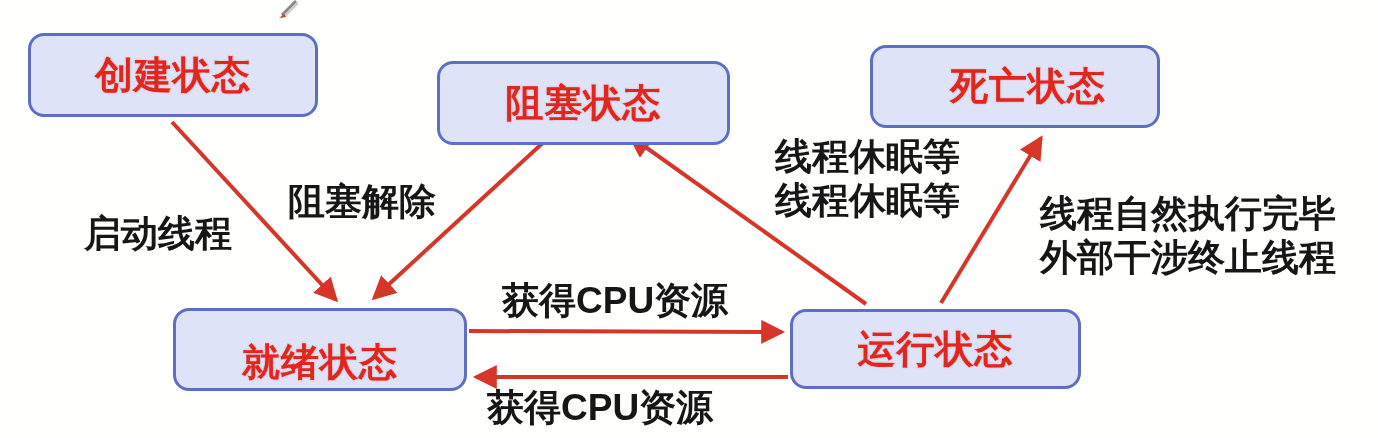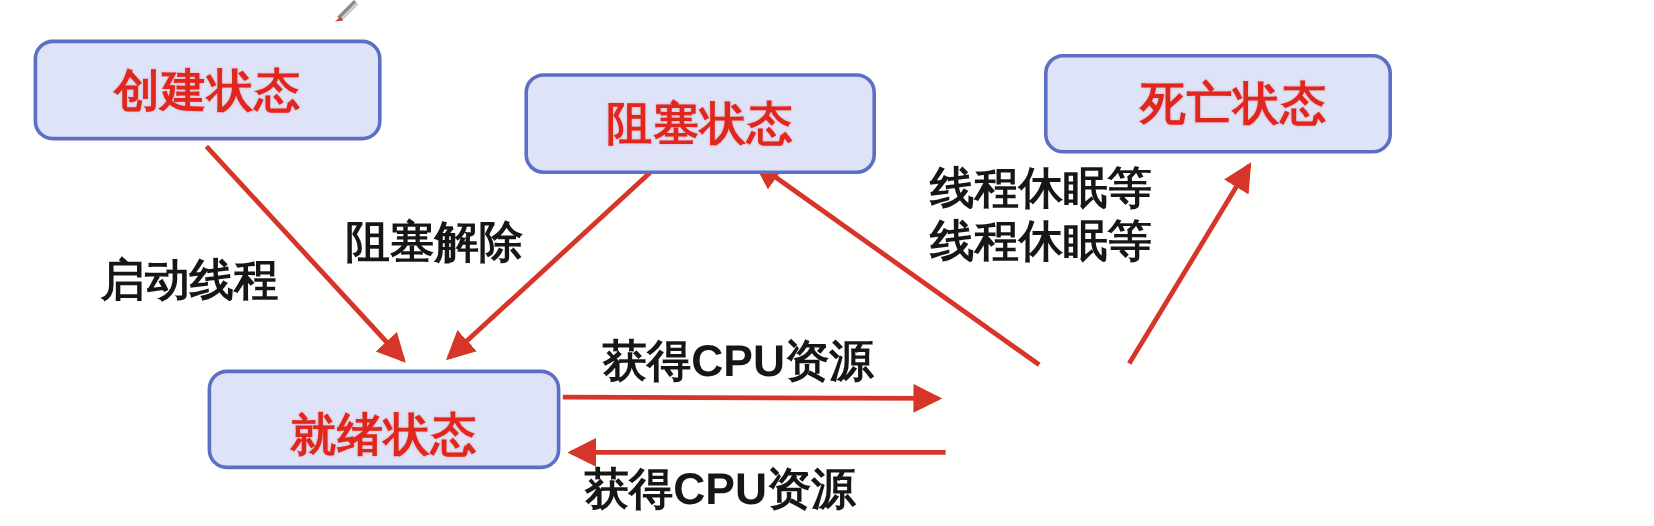--- a/index.html
+++ b/index.html
@@ -96,28 +96,35 @@
   </div>
 
   <div class="state-box" style="left:870px; top:45px; width:290px; height:83px;padding-left:26px;">
     <span class="state-label">死亡状态</span>
   </div>
 
   <div class="state-box" style="left:173px; top:308px; width:294px; height:83px;align-items:flex-end;">
     <span class="state-label">就绪状态</span>
   </div>
 
+  <div class="state-box" style="left:790px; top:309px; width:291px; height:80px;">
+    <span class="state-label">运行状态</span>
+  </div>
 
   <div class="edge-label" style="left:84px; top:212px;">启动线程</div>
 
   <div class="edge-label" style="left:288px; top:180px;">阻塞解除</div>
 
   <div class="edge-label" style="left:502px; top:279px;text-align:center;">获得CPU资源</div>
 
   <div class="edge-label" style="left:487px; top:386px;">获得CPU资源</div>
 
   <div class="edge-label" style="left:775px; top:135px;">
     <span class="line">线程休眠等</span>
     <span class="line">线程休眠等</span>
   </div>
 
+  <div class="edge-label" style="left:1040px; top:192px;">
+    <span class="line">线程自然执行完毕</span>
+    <span class="line">外部干涉终止线程</span>
+  </div>
 
 </div>
 
 </body></html>

